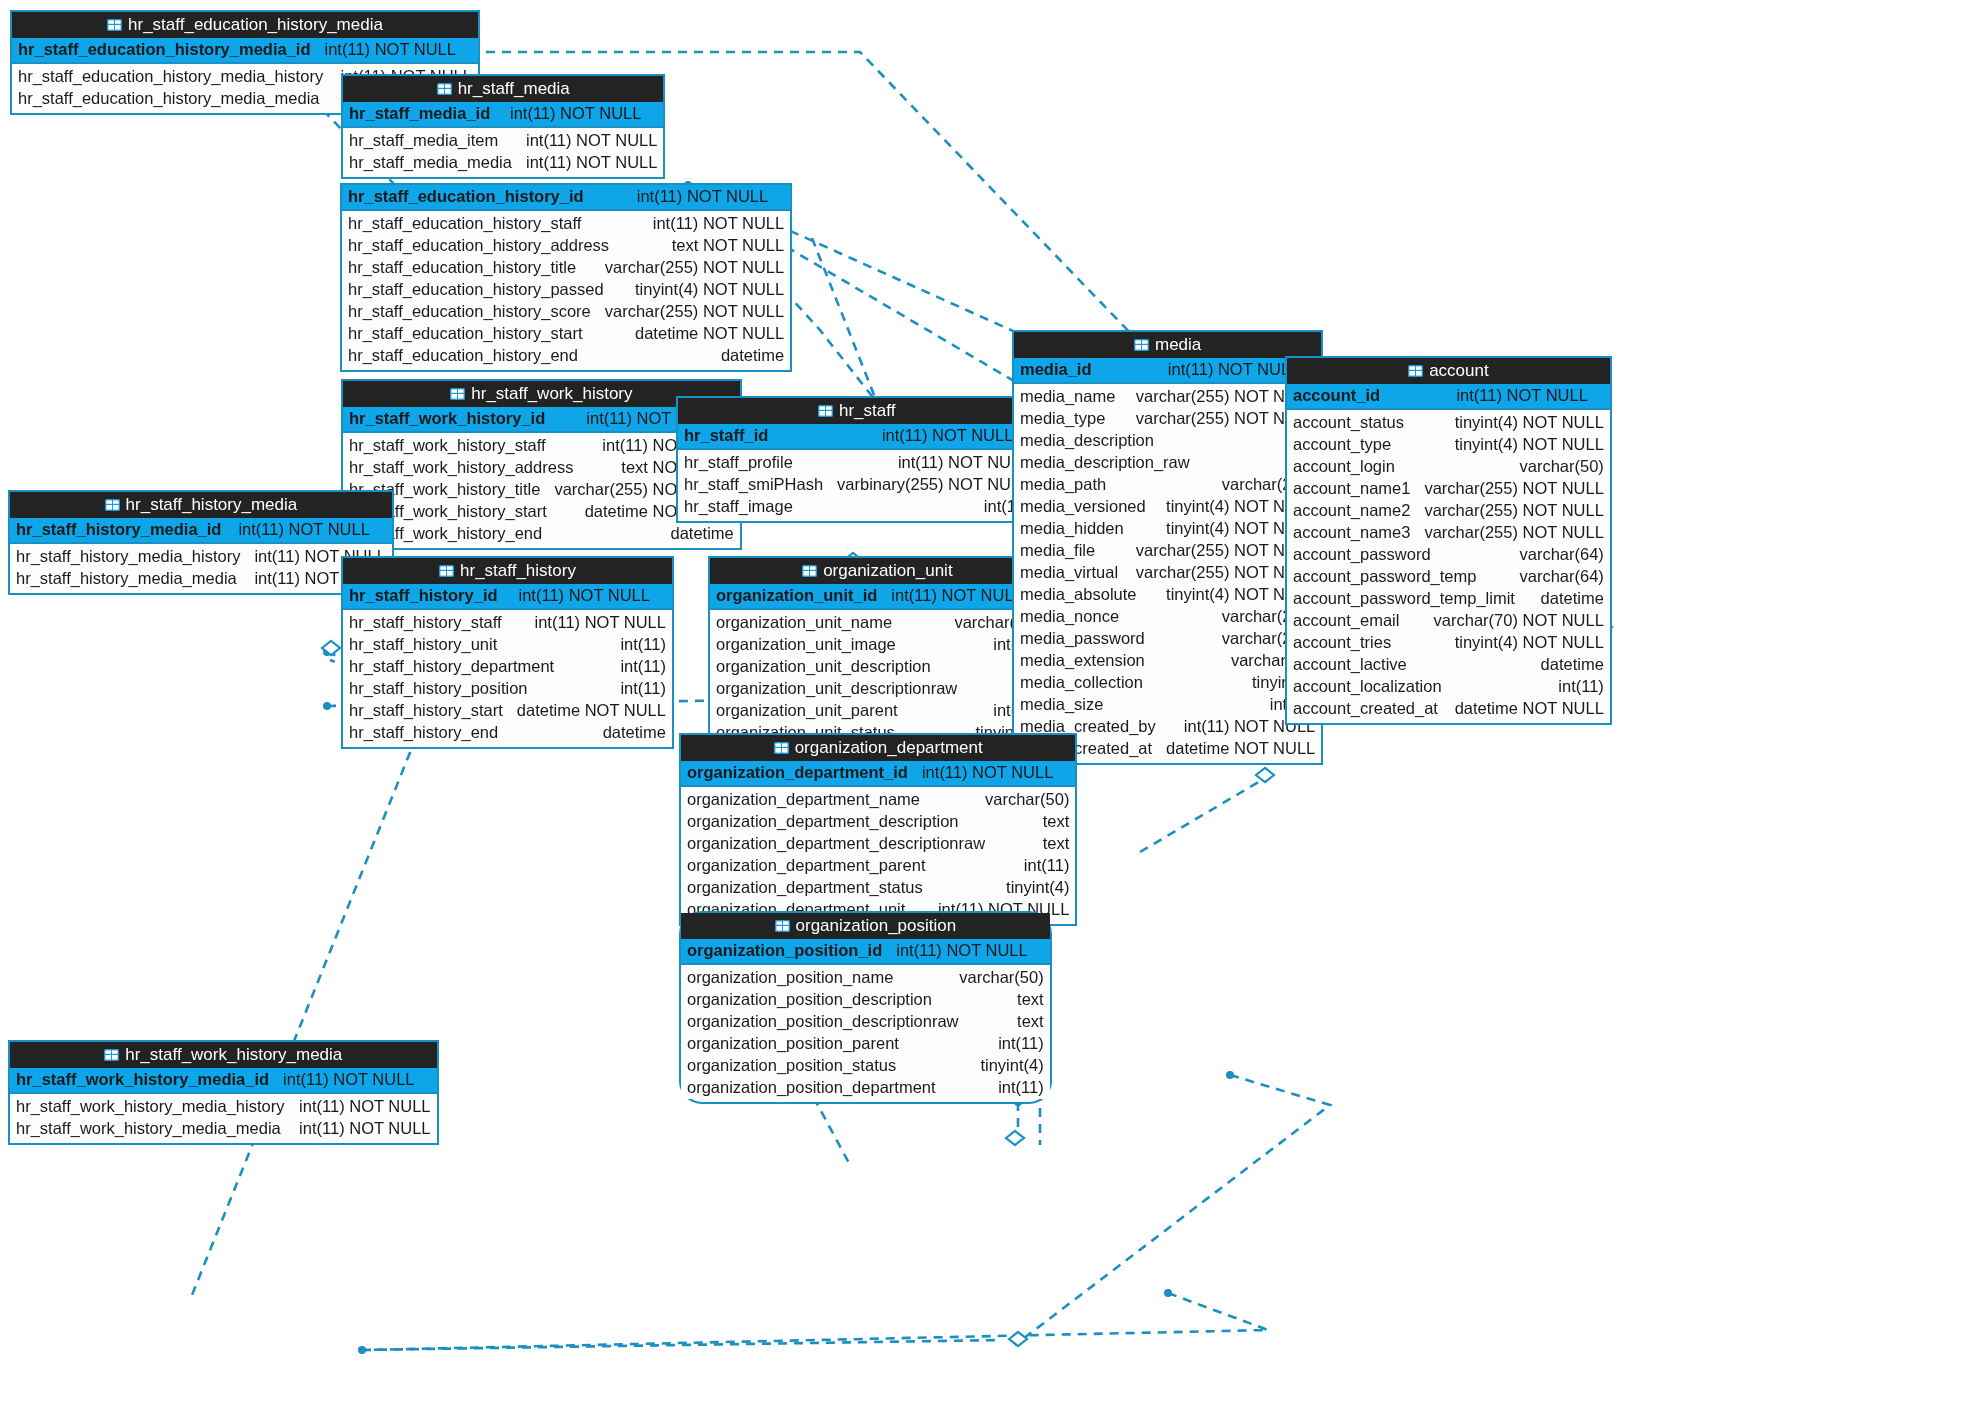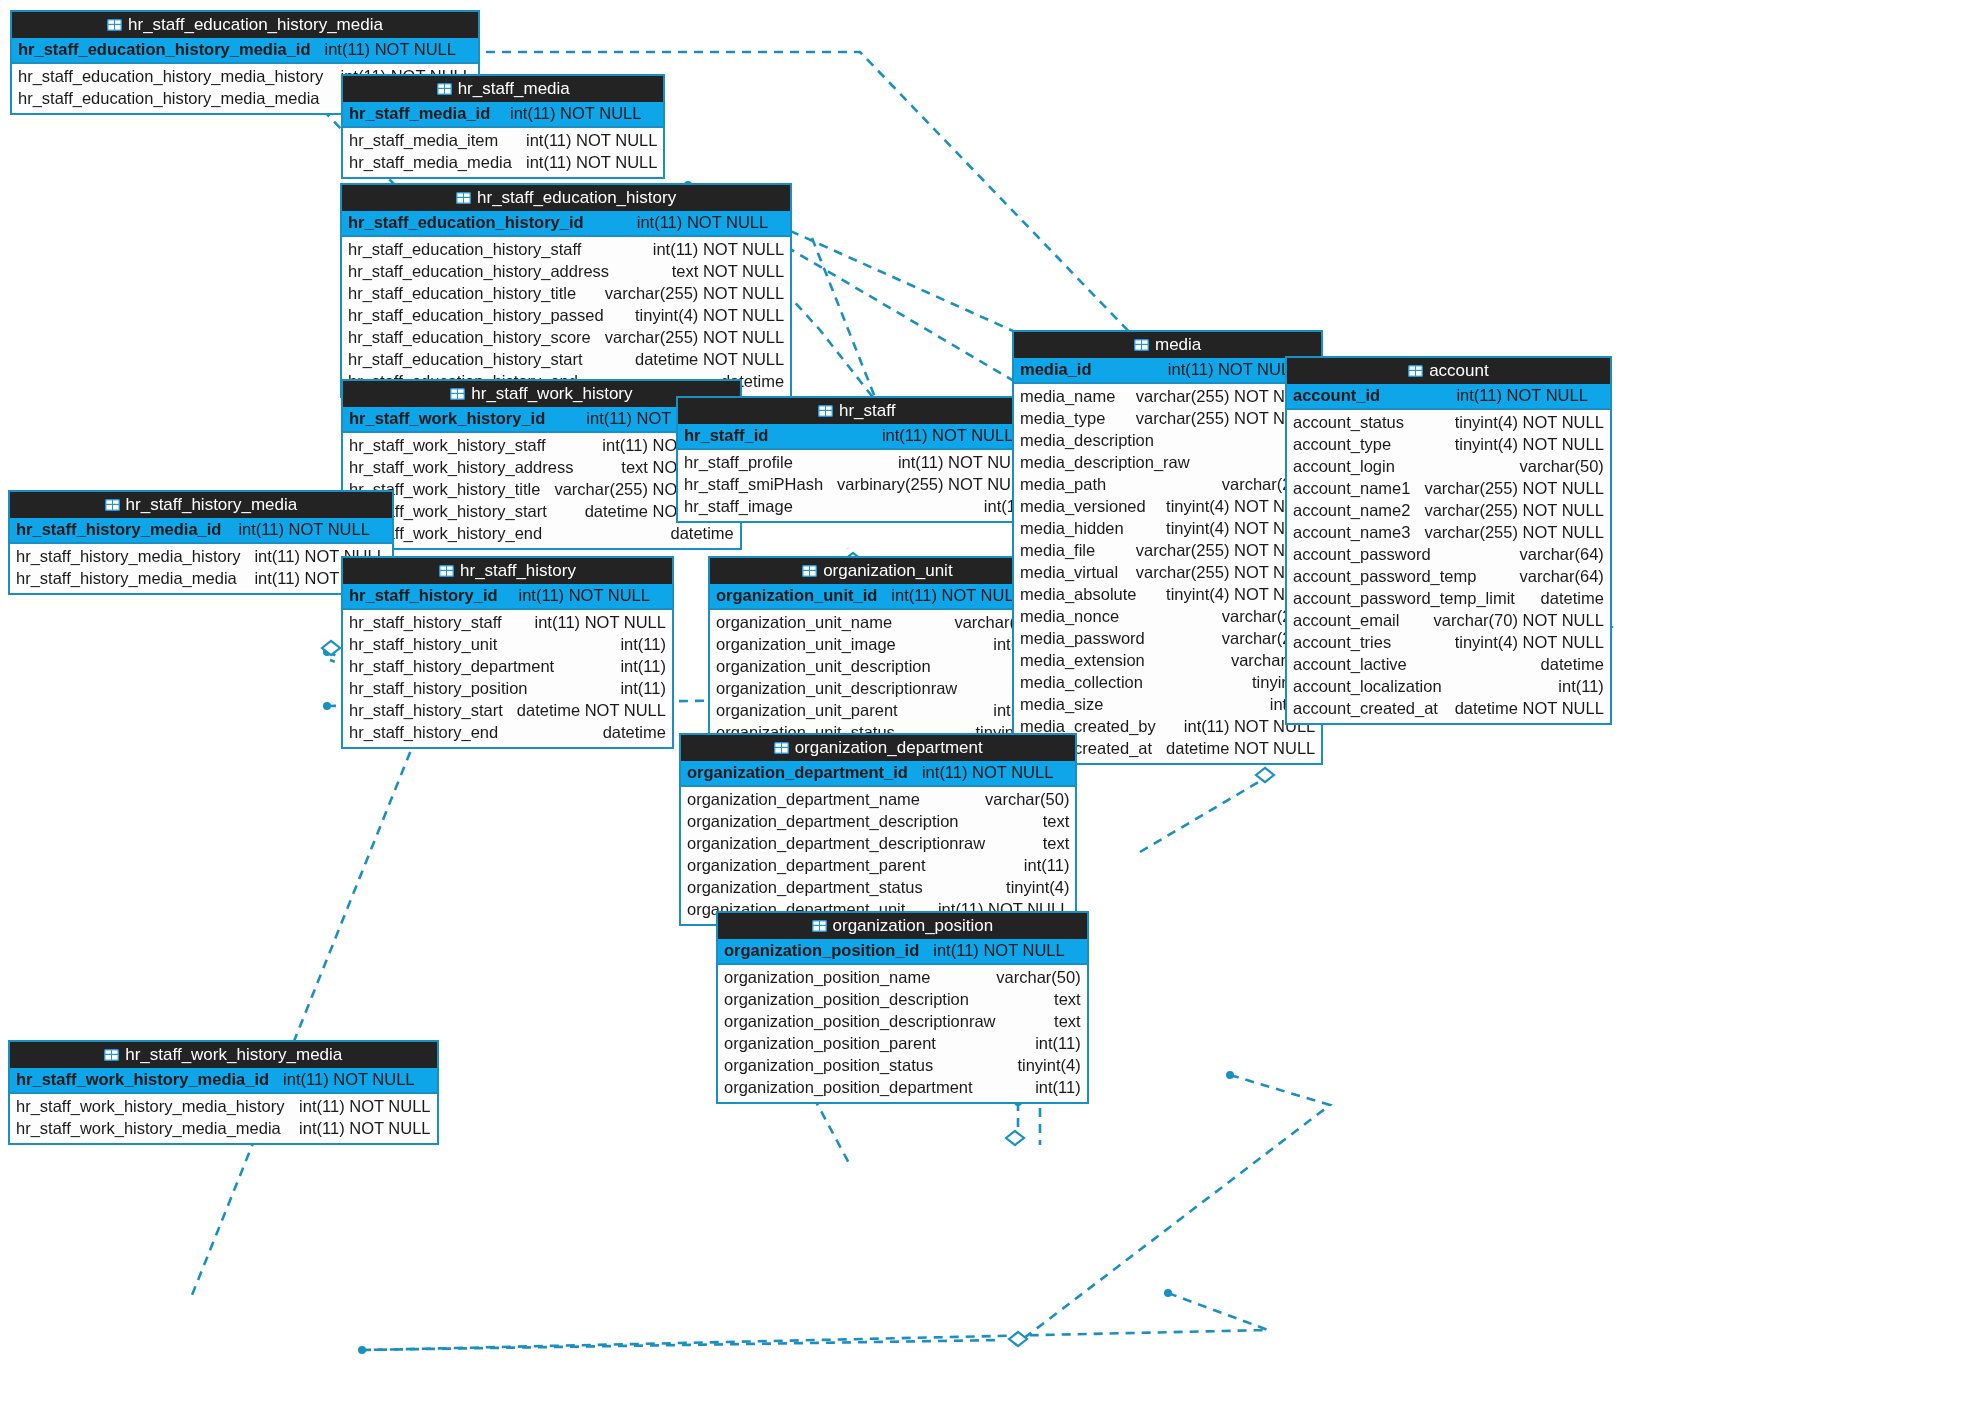--- a/index.html
+++ b/index.html
@@ -231,32 +231,20 @@
             <span class="colname">hr_staff_media_item</span>
             <span class="coltype">int(11) NOT NULL</span>
           </div>
           <div class="col-row">
             <span class="colname">hr_staff_media_media</span>
             <span class="coltype">int(11) NOT NULL</span>
           </div>
         </div>
       </div>
       <div class="table" style="left: 340px; top: 183px; min-width: 305px;">
-        <div class="tbl-header">
-          <span class="tbl-icon">
-            <svg width="15" height="12" viewBox="0 0 15 12">
-              <rect x="0" y="0" width="15" height="12" rx="1.5" fill="#2196d6"></rect>
-              <rect x="1.4" y="1.4" width="5.6" height="3.4" fill="#ffffff"></rect>
-              <rect x="8" y="1.4" width="5.6" height="3.4" fill="#ffffff"></rect>
-              <rect x="1.4" y="6" width="5.6" height="4.6" fill="#ffffff"></rect>
-              <rect x="8" y="6" width="5.6" height="4.6" fill="#ffffff"></rect>
-            </svg>
-          </span>
-          <span>hr_staff_education_history</span>
-        </div>
         <div class="pk-row">
           <span class="colname">hr_staff_education_history_id</span>
           <span class="coltype">int(11) NOT NULL</span>
         </div>
         <div class="body-rows">
           <div class="col-row">
             <span class="colname">hr_staff_education_history_staff</span>
             <span class="coltype">int(11) NOT NULL</span>
           </div>
           <div class="col-row">
@@ -674,21 +662,21 @@
           <div class="col-row">
             <span class="colname">organization_department_status</span>
             <span class="coltype">tinyint(4)</span>
           </div>
           <div class="col-row">
             <span class="colname">organization_department_unit</span>
             <span class="coltype">int(11) NOT NULL</span>
           </div>
         </div>
       </div>
-      <div class="table" style="left: 716px; top: 911px; min-width: 250px;">
+      <div class="table" style="left: 679px; top: 911px; min-width: 250px; border-radius: 23px;">
         <div class="tbl-header">
           <span class="tbl-icon">
             <svg width="15" height="12" viewBox="0 0 15 12">
               <rect x="0" y="0" width="15" height="12" rx="1.5" fill="#2196d6"></rect>
               <rect x="1.4" y="1.4" width="5.6" height="3.4" fill="#ffffff"></rect>
               <rect x="8" y="1.4" width="5.6" height="3.4" fill="#ffffff"></rect>
               <rect x="1.4" y="6" width="5.6" height="4.6" fill="#ffffff"></rect>
               <rect x="8" y="6" width="5.6" height="4.6" fill="#ffffff"></rect>
             </svg>
           </span>

